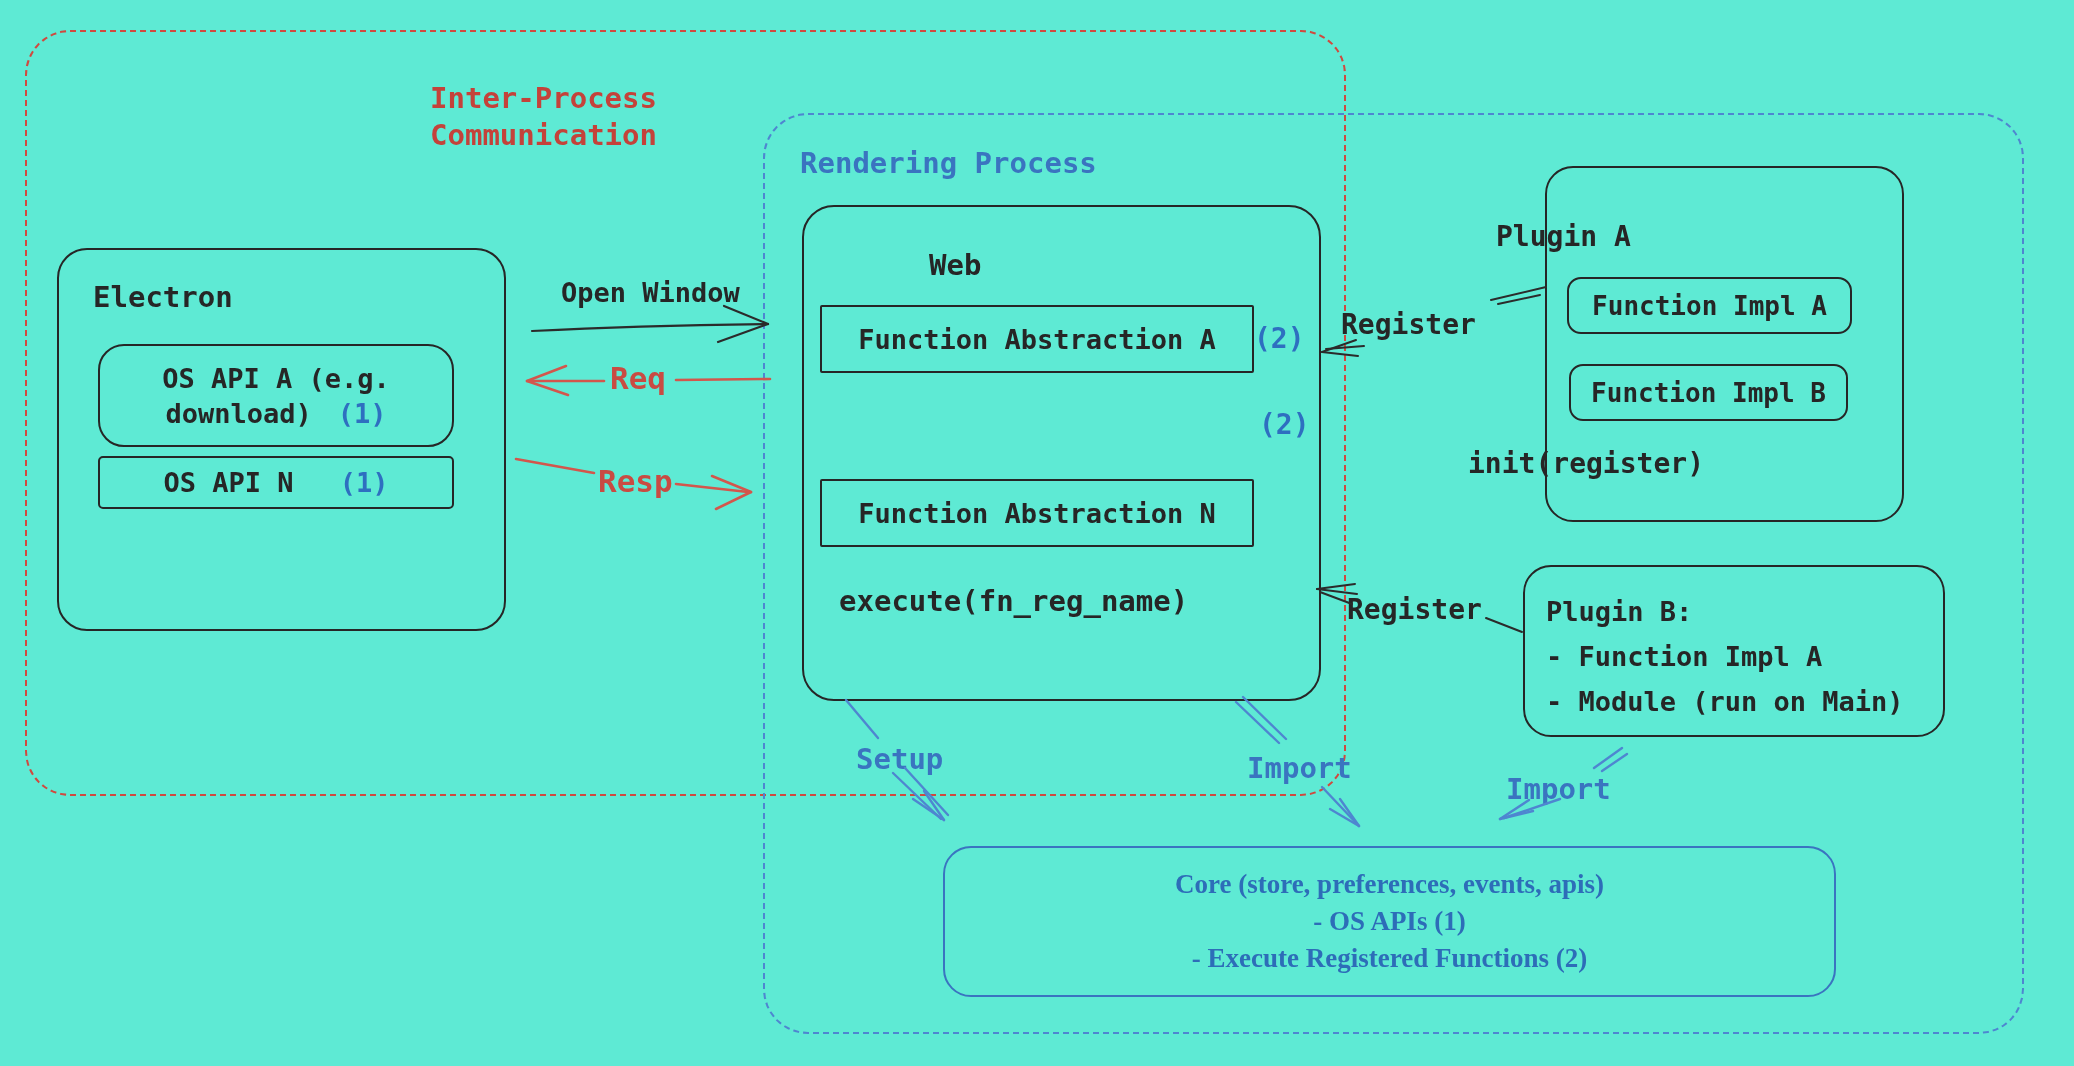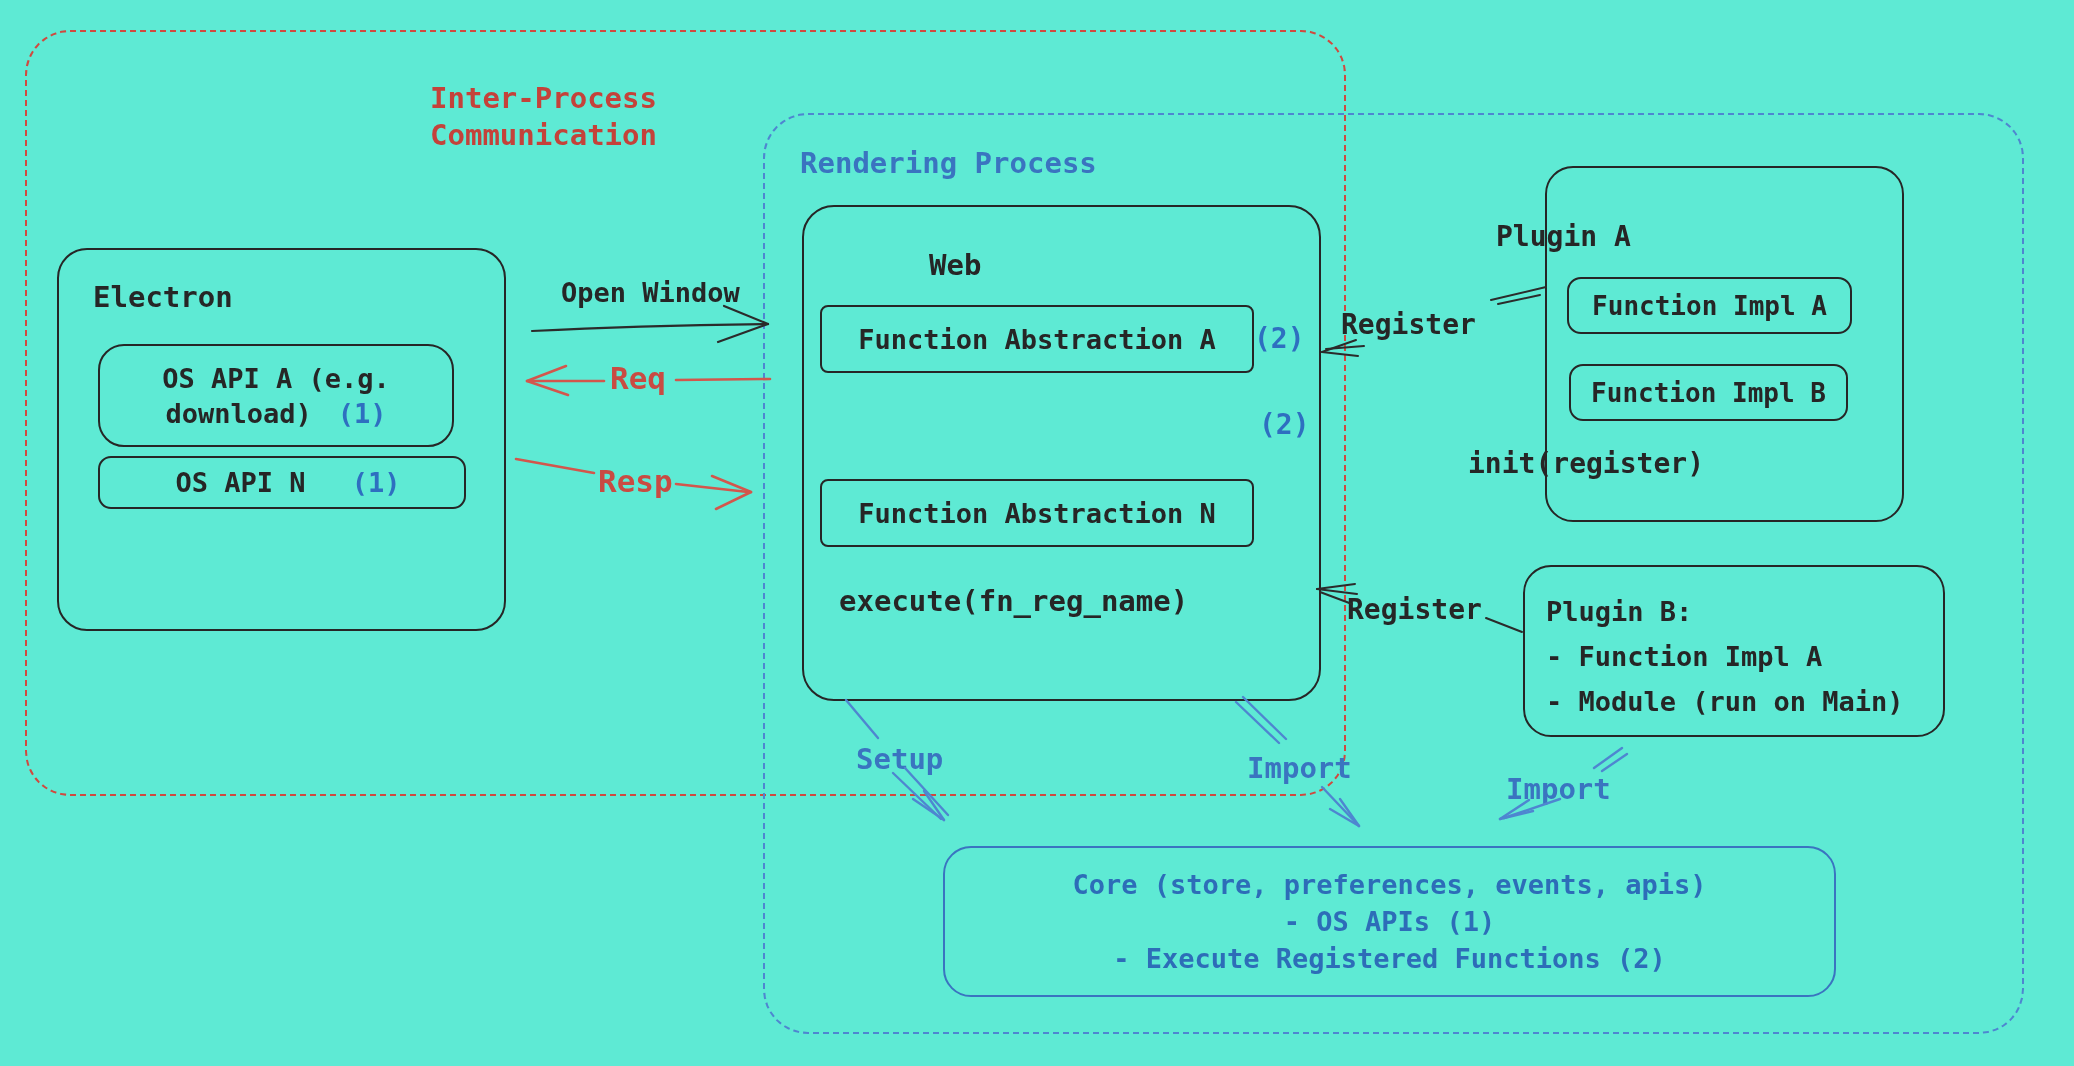--- a/index.html
+++ b/index.html
@@ -12,33 +12,33 @@
   
   .ipc-region{left:25px;top:30px;width:1317px;height:762px;border:2.4px dashed #d0493f;border-radius:45px;}
   .rendering-region{left:763px;top:113px;width:1257px;height:917px;border:2.4px dashed #4e86d0;border-radius:45px;}
   .ipc-label{left:430px;top:80px;font-size:29px;line-height:37px;color:#c4423a;white-space:pre;}
   .rendering-label{left:800px;top:146px;font-size:29px;color:#3a74c0;}
   
   .electron-box{left:57px;top:248px;width:445px;height:379px;border:2.4px solid #262626;border-radius:30px;}
   .electron-title{left:93px;top:280px;font-size:29px;}
   .os-api-a-box{left:98px;top:344px;width:352px;height:99px;border:2.2px solid #262626;border-radius:26px;
     display:flex;flex-direction:column;align-items:center;justify-content:center;font-size:27px;line-height:35px;}
-  .os-api-n-box{left:98px;top:456px;width:352px;height:49px;border:2.2px solid #262626;border-radius:13px;
-    display:flex;align-items:center;justify-content:center;font-size:27px;padding-left:12px;}
+  .os-api-n-box{left:98px;top:456px;width:352px;height:49px;border:2.2px solid #262626;border-radius:5px;
+    display:flex;align-items:center;justify-content:center;font-size:27px;}
   .badge{color:#2e6fc0;}
   .api-a-badge{margin-left:26px;}
   .api-n-badge{margin-left:46px;}
   
   .open-window-label{left:561px;top:277px;font-size:27px;}
   .req-label{left:610px;top:360px;font-size:31px;color:#c94b42;}
   .resp-label{left:598px;top:463px;font-size:31px;color:#c94b42;}
   
   .web-box{left:802px;top:205px;width:515px;height:492px;border:2.4px solid #262626;border-radius:32px;}
   .web-title{left:929px;top:248px;font-size:29px;}
-  .fa-box{left:820px;width:430px;height:64px;border:2.2px solid #262626;border-radius:8px;
+  .fa-box{left:820px;width:430px;height:64px;border:2.2px solid #262626;border-radius:2px;
     display:flex;align-items:center;justify-content:center;font-size:27px;}
   .fa-a{top:305px;} .fa-b{top:391px;} .fa-n{top:479px;}
   .badge-2a{left:1254px;top:322px;font-size:28px;}
   .badge-2b{left:1259px;top:408px;font-size:28px;}
   .execute-label{left:839px;top:584px;font-size:29px;}
   
   .plugin-a-box{left:1545px;top:166px;width:355px;height:352px;border:2.4px solid #262626;border-radius:28px;}
   .plugin-a-title{left:1496px;top:220px;font-size:28px;}
   .impl-box{border:2.2px solid #262626;border-radius:14px;display:flex;align-items:center;justify-content:center;font-size:26px;}
   .impl-a{left:1567px;top:277px;width:281px;height:53px;}
@@ -49,21 +49,21 @@
     box-sizing:border-box;padding:22px 0 0 21px;font-size:27px;line-height:45px;}
   
   .register-1-label{left:1341px;top:308px;font-size:28px;}
   .register-2-label{left:1347px;top:593px;font-size:28px;}
   .setup-label{left:856px;top:742px;font-size:29px;color:#3a74c0;}
   .import-1-label{left:1247px;top:751px;font-size:29px;color:#3a74c0;}
   .import-2-label{left:1506px;top:772px;font-size:29px;color:#3a74c0;}
   
   .core-box{left:943px;top:846px;width:889px;height:147px;border:2.4px solid #3a74c0;border-radius:28px;
     display:flex;flex-direction:column;align-items:center;justify-content:center;
-    color:#2d6db8;font-size:27px;line-height:37px;text-align:center;}
+    color:#2d6db8;font-size:27px;line-height:37px;text-align:center;font-family:Liberation Serif, serif;}
   
   .arrow-layer{left:0;top:0;width:2074px;height:1066px;pointer-events:none;}
 </style>
 </head>
 <body>
 
 <div id="canvas">
 
   <div class="abs ipc-region"></div>
   <div class="abs rendering-region"></div>

